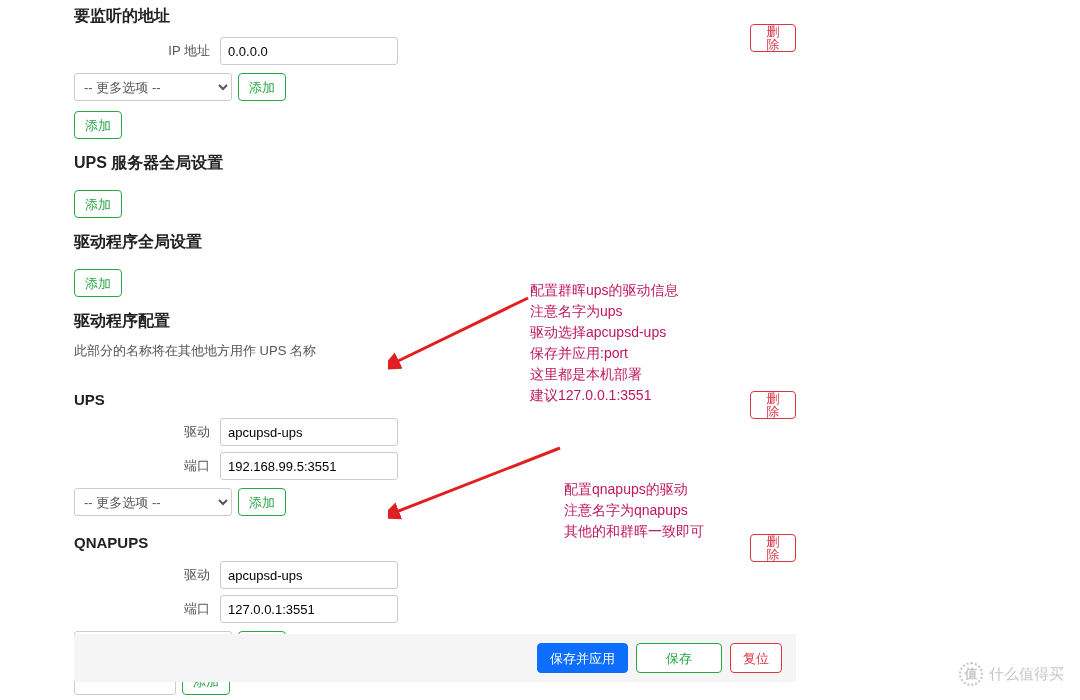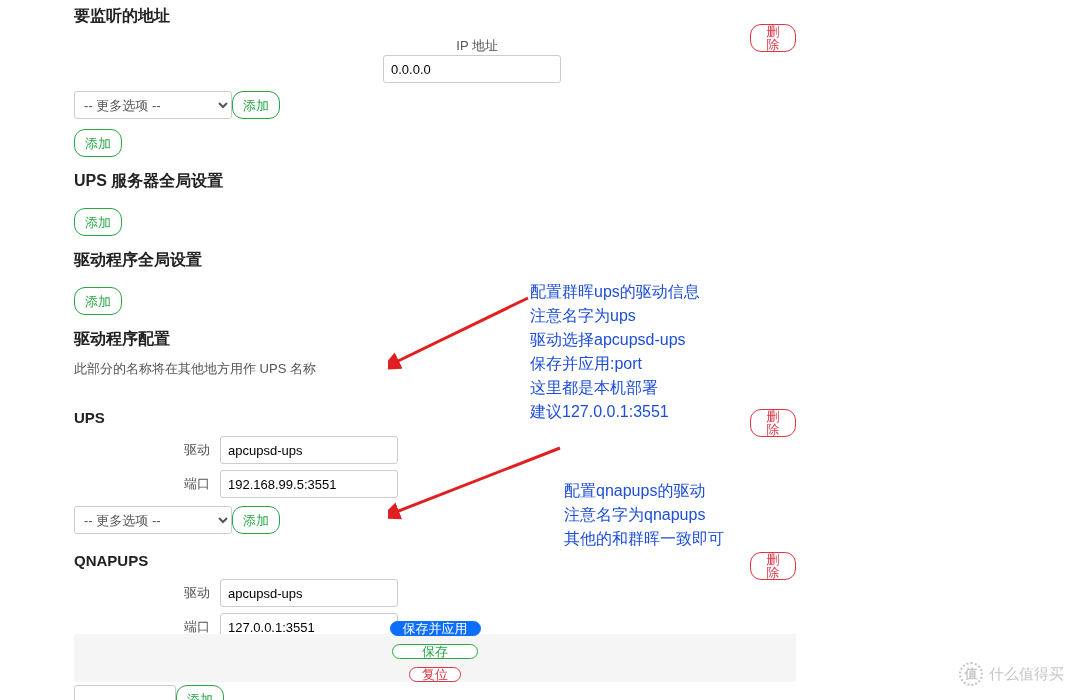--- a/index.html
+++ b/index.html
@@ -56,21 +56,21 @@
     border-radius: 3px;
     padding: 2px 7px;
     font-size: 13px;
     width: 178px;
     background: #fff;
   }
   .options-row {
     display: flex;
     align-items: center;
     margin: 8px 0 4px 0;
-    gap: 0;
+    gap: 6px;
   }
   select.more-options {
     height: 28px;
     width: 158px;
     border: 1px solid #ccc;
     border-radius: 3px;
     padding: 2px 5px;
     font-size: 13px;
     color: #555;
     background: #fff;
@@ -82,21 +82,21 @@
     border-radius: 3px;
     padding: 2px 7px;
     font-size: 13px;
     background: #fff;
   }
   .btn {
     display: inline-flex;
     align-items: center;
     justify-content: center;
     height: 28px;
-    border-radius: 11px;
+    border-radius: 4px;
     font-size: 13px;
     padding: 0 10px;
     cursor: pointer;
     background: #fff;
     line-height: 1;
   }
   .btn-add {
     border: 1px solid #28a745;
     color: #28a745;
   }
@@ -135,26 +135,25 @@
     width: 722px;
     bottom: 18px;
     height: 48px;
     background: #f5f5f5;
     display: flex;
     align-items: center;
     justify-content: flex-end;
     gap: 8px;
     padding: 0 14px;
     border-radius: 2px;
-    flex-direction: column;
   }
   .annotation {
     position: absolute;
-    color: #1d4ed8;
-    font-size: 16px;
+    color: #be185d;
+    font-size: 14px;
     line-height: 1.5;
     font-family: "Microsoft YaHei", sans-serif;
   }
   .arrow-svg {
     position: absolute;
     pointer-events: none;
   }
   .watermark {
     position: absolute;
     right: 16px;
@@ -185,21 +184,21 @@
 <body>
 
 <div class="page">
   <div class="content">
 
     
     <div class="section-block">
       <h3 class="section-title">要监听的地址</h3>
       <button class="btn btn-delete" style="left:676px; top:18px;">删除</button>
 
-      <div class="form-row" style="margin-left:74px;flex-direction:column;">
+      <div class="form-row" style="margin-left:74px;">
         <div class="form-label" style="width:72px;">IP 地址</div>
         <input class="text-input" value="0.0.0.0" style="">
       </div>
 
       <div class="options-row">
         <select class="more-options">
           <option>-- 更多选项 --</option>
         </select>
         <button class="btn btn-add">添加</button>
       </div>

